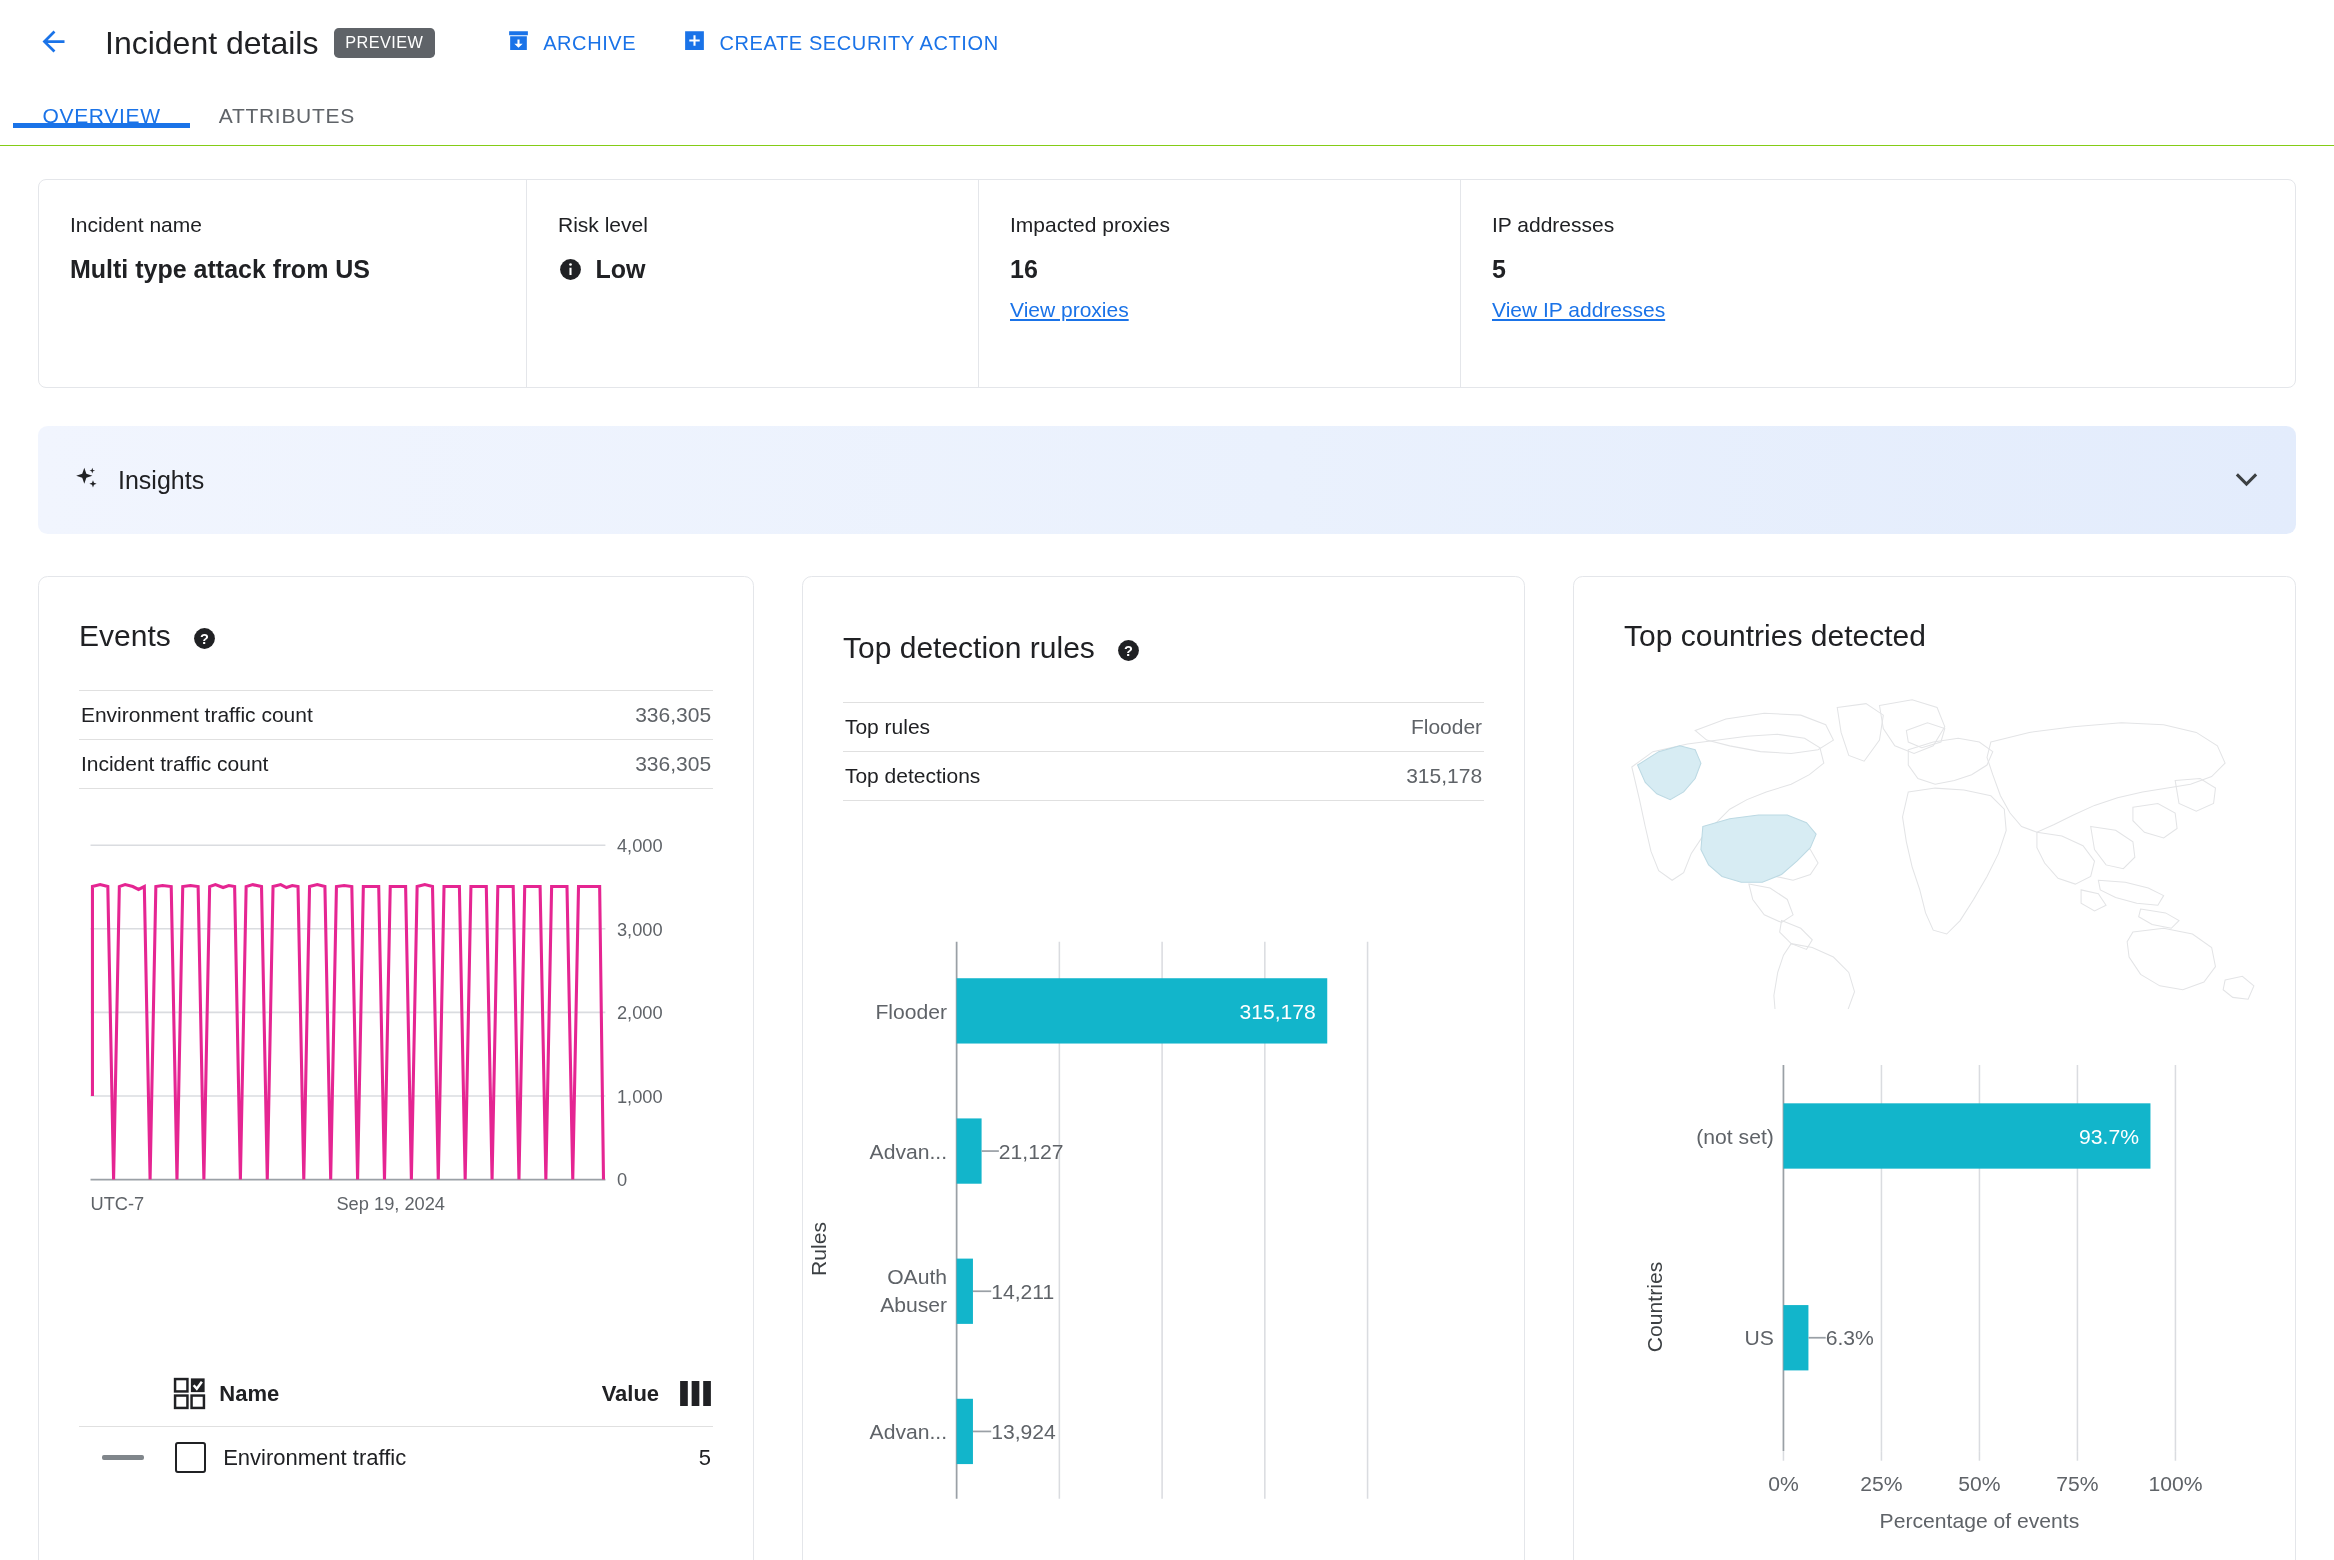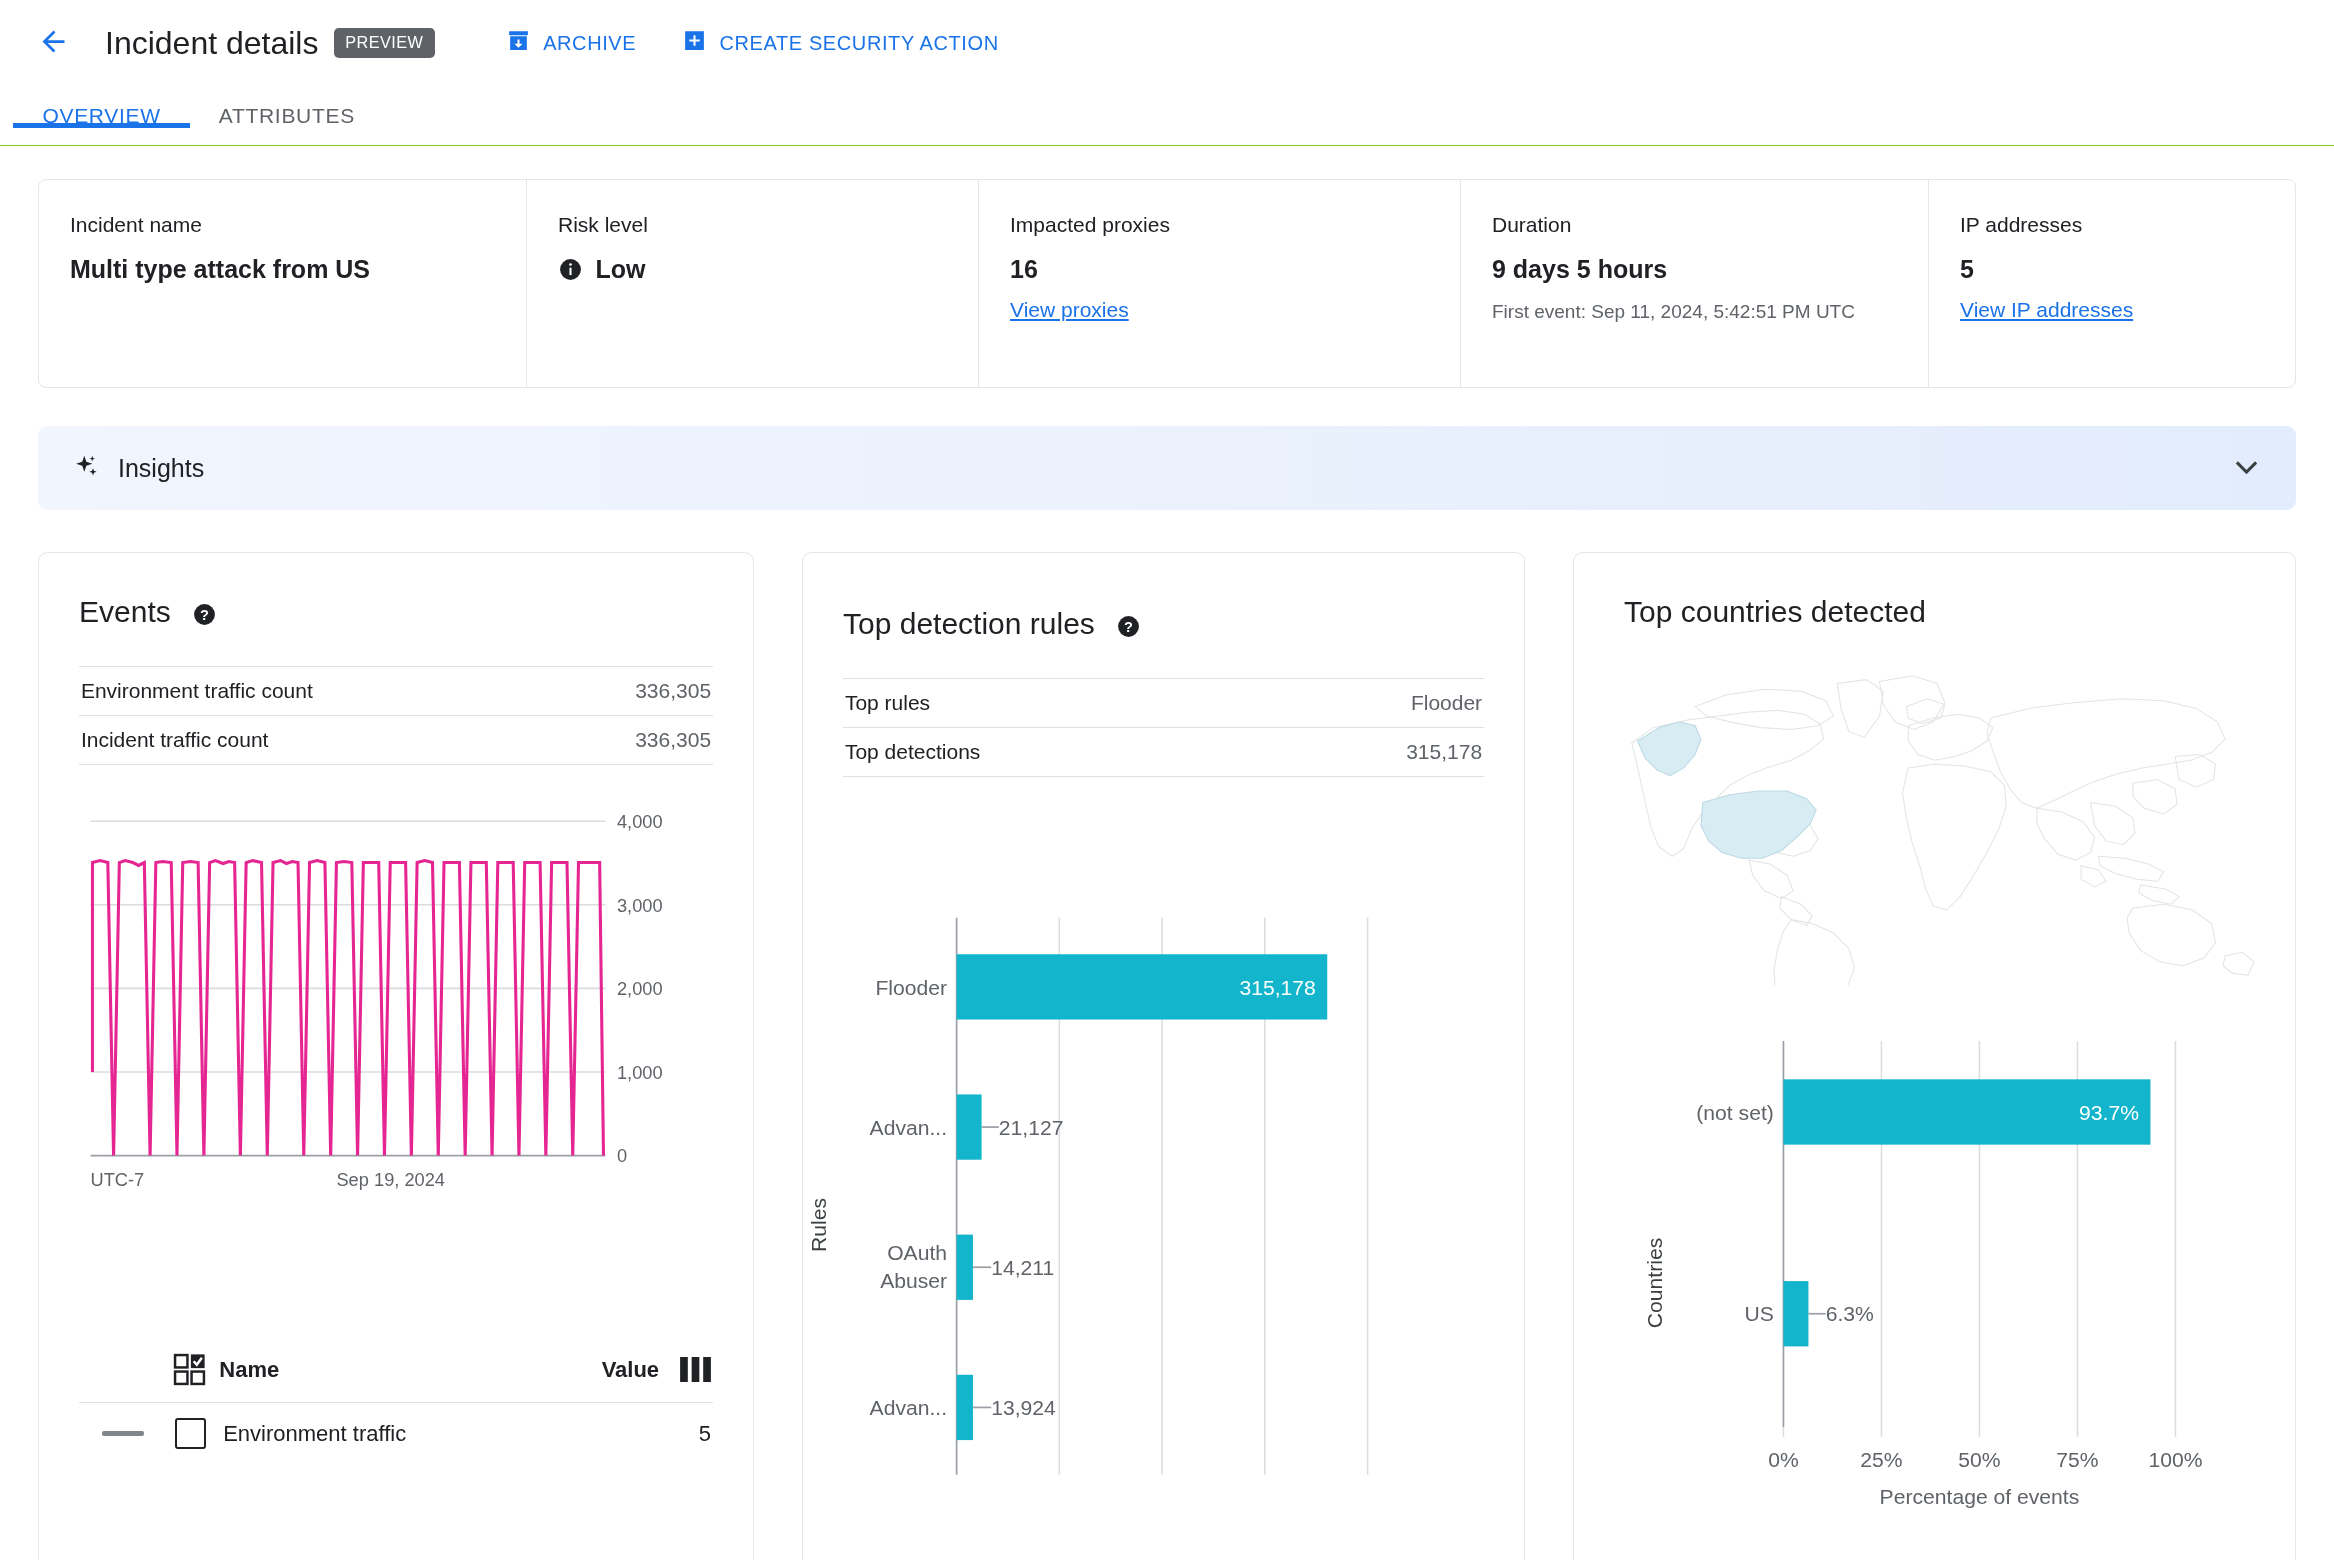--- a/index.html
+++ b/index.html
@@ -76,21 +76,21 @@
   .sum-value.risk{ display:flex; align-items:center; gap:12.5px; }
   .info-ico{ width:25px; height:25px; flex:0 0 auto; }
   .sum-link{
     display:inline-block; margin-top:12.5px; color:#1a73e8; font-size:21px;
     text-decoration:underline; cursor:pointer;
   }
   .sum-sub{ margin-top:12.5px; font-size:19px; color:#5f6368; line-height:1.45; }
 
   
   .insights{
-    margin-top:38px; height:84px; border-radius:9.6px;
+    margin-top:38px; height:108px; border-radius:9.6px;
     background:linear-gradient(90deg,#f1f5fe 0%,#eaf1fd 55%,#e3ecfc 100%);
     display:flex; align-items:center; padding:0 33px; cursor:pointer;
   }
   .insights-left{ display:flex; align-items:center; gap:18px; }
   .insights-left svg{ width:29px; height:29px; fill:#202124; }
   .insights-title{ font-size:25px; color:#202124; }
   .chev{ margin-left:auto; }
   .chev svg{ width:33px; height:33px; stroke:#3c4043; fill:none; stroke-width:2.2; }
 
   
@@ -207,25 +207,20 @@
             </svg>
         </span>
         <span>Low</span>
       </div>
     </div>
     <div class="sum-cell c3">
       <div class="sum-label">Impacted proxies</div>
       <div class="sum-value">16</div>
       <a class="sum-link">View proxies</a>
     </div>
-    <div class="sum-cell c4">
-      <div class="sum-label">Duration</div>
-      <div class="sum-value">9 days 5 hours</div>
-      <div class="sum-sub">First event: Sep 11, 2024, 5:42:51 PM UTC</div>
-    </div>
     <div class="sum-cell">
       <div class="sum-label">IP addresses</div>
       <div class="sum-value">5</div>
       <a class="sum-link">View IP addresses</a>
     </div>
   </div>
 
   <div class="insights">
     <div class="insights-left">
       <span>

